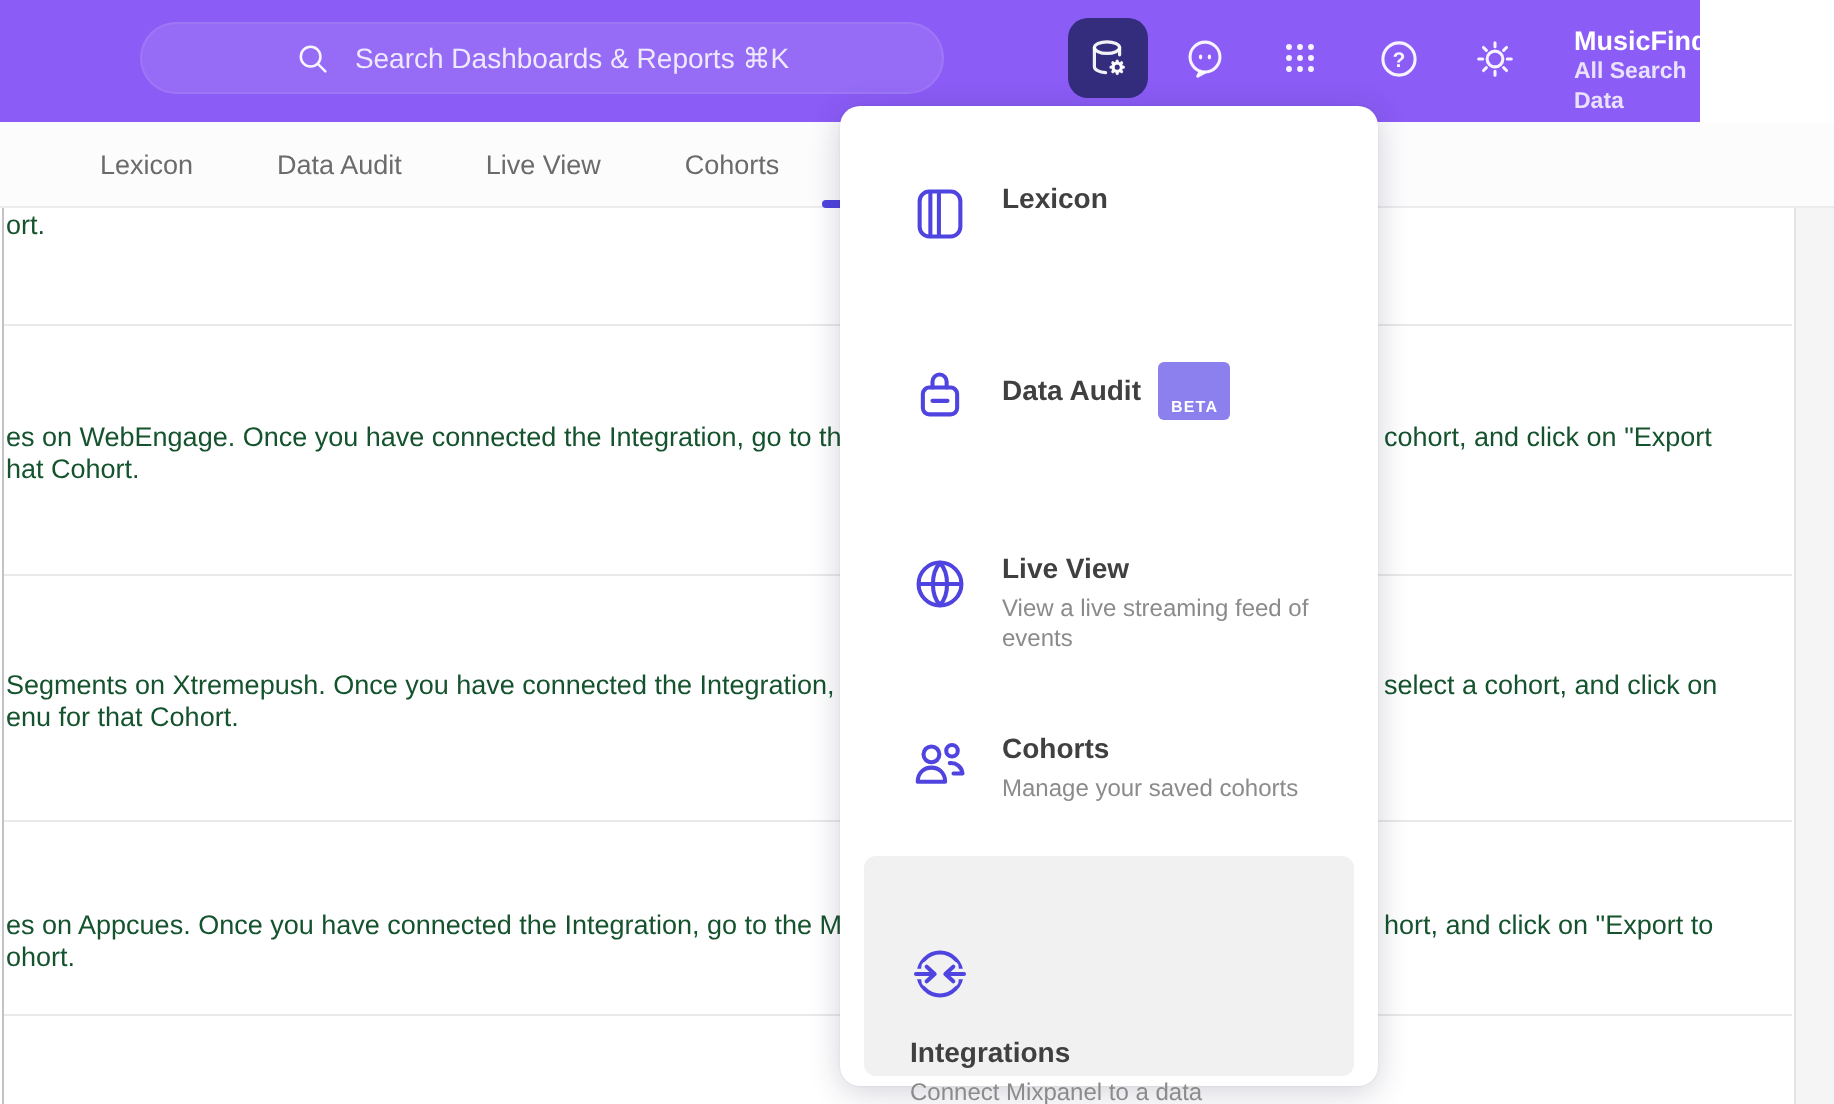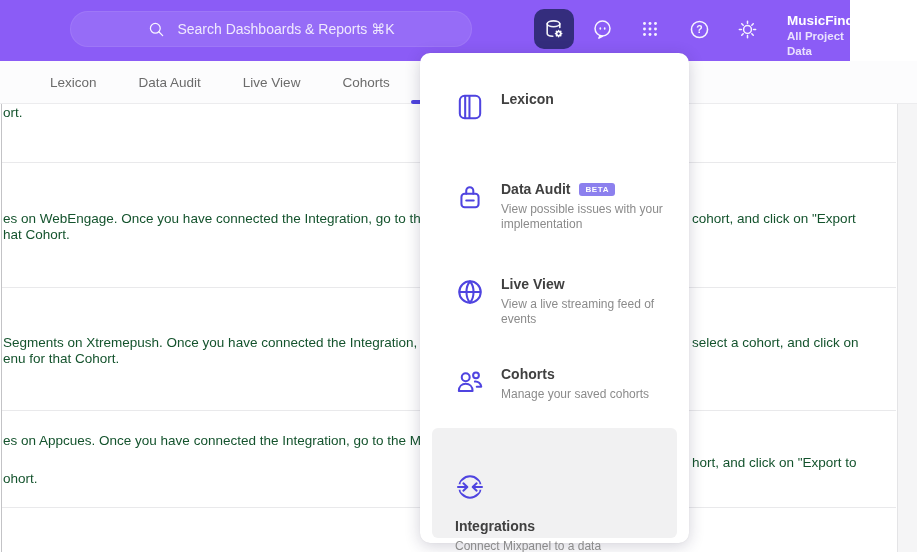--- a/index.html
+++ b/index.html
@@ -36,21 +36,21 @@
 
   
   .panel { position:absolute; left:420px; top:53px; width:269px; height:490px; background:#fff;
     border-radius:10px; box-shadow:0 3px 16px rgba(35,32,70,0.20), 0 0 1px rgba(0,0,0,0.10); z-index:20; }
   .hl-block { position:absolute; left:12px; top:375px; width:245px; height:110px; background:#f1f1f2; border-radius:6px; }
   .menu-item { position:absolute; left:35px; width:222px; display:flex; align-items:flex-start; gap:16px; cursor:pointer; }
   .mi-icon { flex:0 0 30px; margin-top:1px; }
   .mi-title { font-size:14px; font-weight:bold; color:#404040; display:flex; align-items:center; gap:9px; line-height:17px; }
   .mi-desc { margin-top:4px; font-size:12px; color:#8b8b8b; line-height:15px; white-space:pre-line; }
   .badge { background:#8c80ee; color:#fff; font-size:8px; font-weight:bold; letter-spacing:0.6px;
-    padding:3px 6px 2px; border-radius:3px; line-height:8px; }
+    padding:19px 6px 2px; border-radius:3px; line-height:8px; }
 
   svg { display:block; }
   .tsvg { stroke:rgba(255,255,255,0.93); fill:none; stroke-width:1.6; stroke-linecap:round; stroke-linejoin:round; }
   .msvg { stroke:#4f44e0; fill:none; stroke-width:1.9; stroke-linecap:round; stroke-linejoin:round; }
 </style>
 </head>
 <body>
 
 <div id="app">
 
@@ -63,21 +63,21 @@
   <div class="frag" style="left:3px; top:211px;">es on WebEngage. Once you have connected the Integration, go to the</div>
   <div class="frag" style="left:692px; top:211px;">cohort, and click on "Export</div>
   <div class="frag" style="left:3px; top:227px;">hat Cohort.</div>
   <div class="divider" style="top:287px;"></div>
 
   <div class="frag" style="left:692px; top:335px;">select a cohort, and click on</div>
   <div class="frag" style="left:3px; top:335px;">Segments on Xtremepush. Once you have connected the Integration, </div>
   <div class="frag" style="left:3px; top:351px;">enu for that Cohort.</div>
   <div class="divider" style="top:410px;"></div>
 
-  <div class="frag" style="left:3px; top:433px;">es on Appcues. Once you have connected the Integration, go to the M</div>
+  <div class="frag" style="left:3px; top:455px;">es on Appcues. Once you have connected the Integration, go to the M</div>
   <div class="frag" style="left:692px; top:455px;">hort, and click on "Export to</div>
   <div class="frag" style="left:3px; top:471px;">ohort.</div>
   <div class="divider" style="top:507px;"></div>
 
   <div class="tabbar">
     <span class="tab">Lexicon</span>
     <span class="tab">Data Audit</span>
     <span class="tab">Live View</span>
     <span class="tab">Cohorts</span>
   </div>
@@ -134,21 +134,21 @@
 
     <div class="icon-btn" style="left:727px;">
       <svg class="tsvg" width="23" height="23" viewBox="0 0 24 24" stroke-width="1.8">
         <circle cx="12" cy="12" r="4.1"></circle>
         <path d="M18.4 12h2.1M5.6 12H3.5M12 5.6V3.5M12 18.4v2.1M16.5 16.5l1.5 1.5M6 6l1.5 1.5M16.5 7.5L18 6M6 18l1.5-1.5"></path>
       </svg>
     </div>
 
     <div class="project">
       <div class="pname">MusicFinder</div>
-      <div class="psub">All Project Data</div>
+      <div class="psub">All Search Data</div>
     </div>
     <div class="chev">
       <svg class="tsvg" width="14" height="14" viewBox="0 0 24 24" stroke-width="2.4">
         <path d="M6 9.5l6 6 6-6"></path>
       </svg>
     </div>
   </div>
 
   <div class="panel">
     <div class="hl-block"></div>
@@ -167,22 +167,20 @@
       <svg class="msvg mi-icon" width="30" height="30" viewBox="0 0 28 28">
         <path d="M10.5 11V8.2a3.3 3.3 0 0 1 6.6 0V11"></path>
         <rect x="6" y="11" width="16" height="12.5" rx="3"></rect>
         <path d="M10.5 17.2h7"></path>
       </svg>
       <div>
         <div class="mi-title">
           <span>Data Audit</span>
           <span class="badge">BETA</span>
         </div>
-        <div class="mi-desc">View possible issues with your
-implementation</div>
       </div>
     </div>
 
     <div class="menu-item" style="top:223px;">
       <svg class="msvg mi-icon" width="30" height="30" viewBox="0 0 28 28">
         <circle cx="14" cy="14" r="10"></circle>
         <path d="M4.3 14h19.4"></path>
         <path d="M14 4.2c-4.4 4.6-4.4 15 0 19.6"></path>
         <path d="M14 4.2c4.4 4.6 4.4 15 0 19.6"></path>
       </svg>

